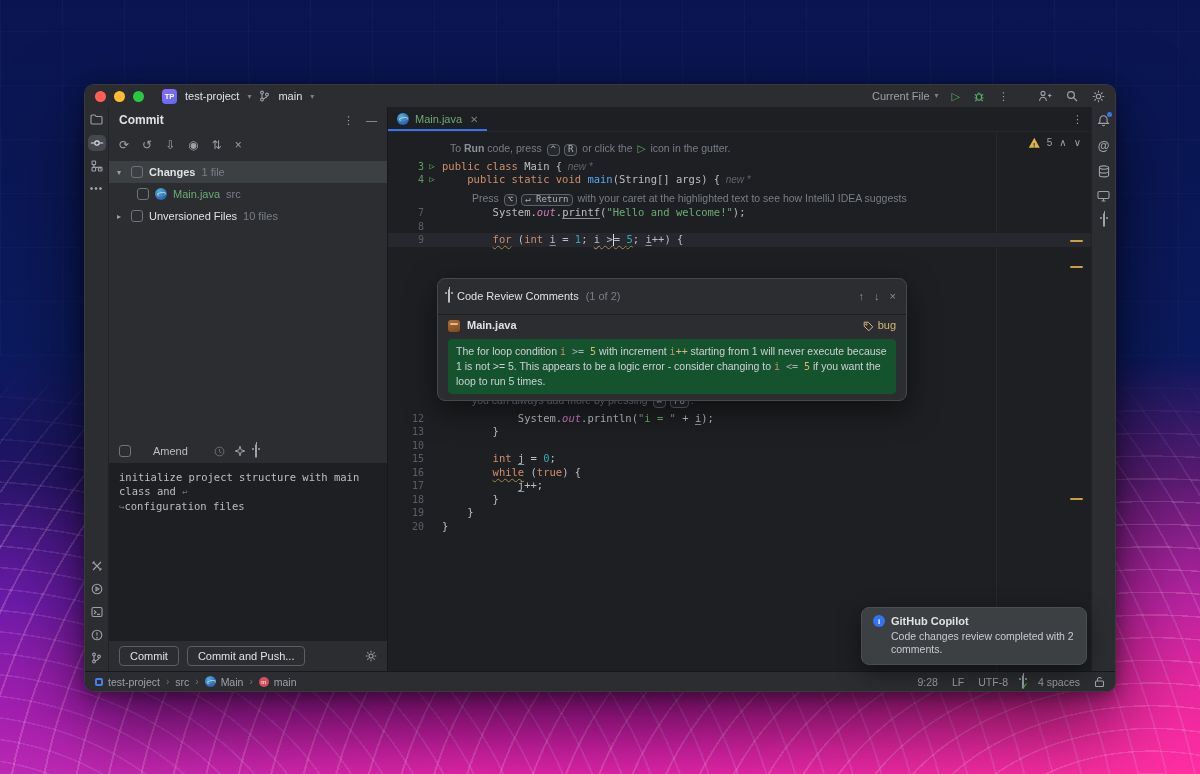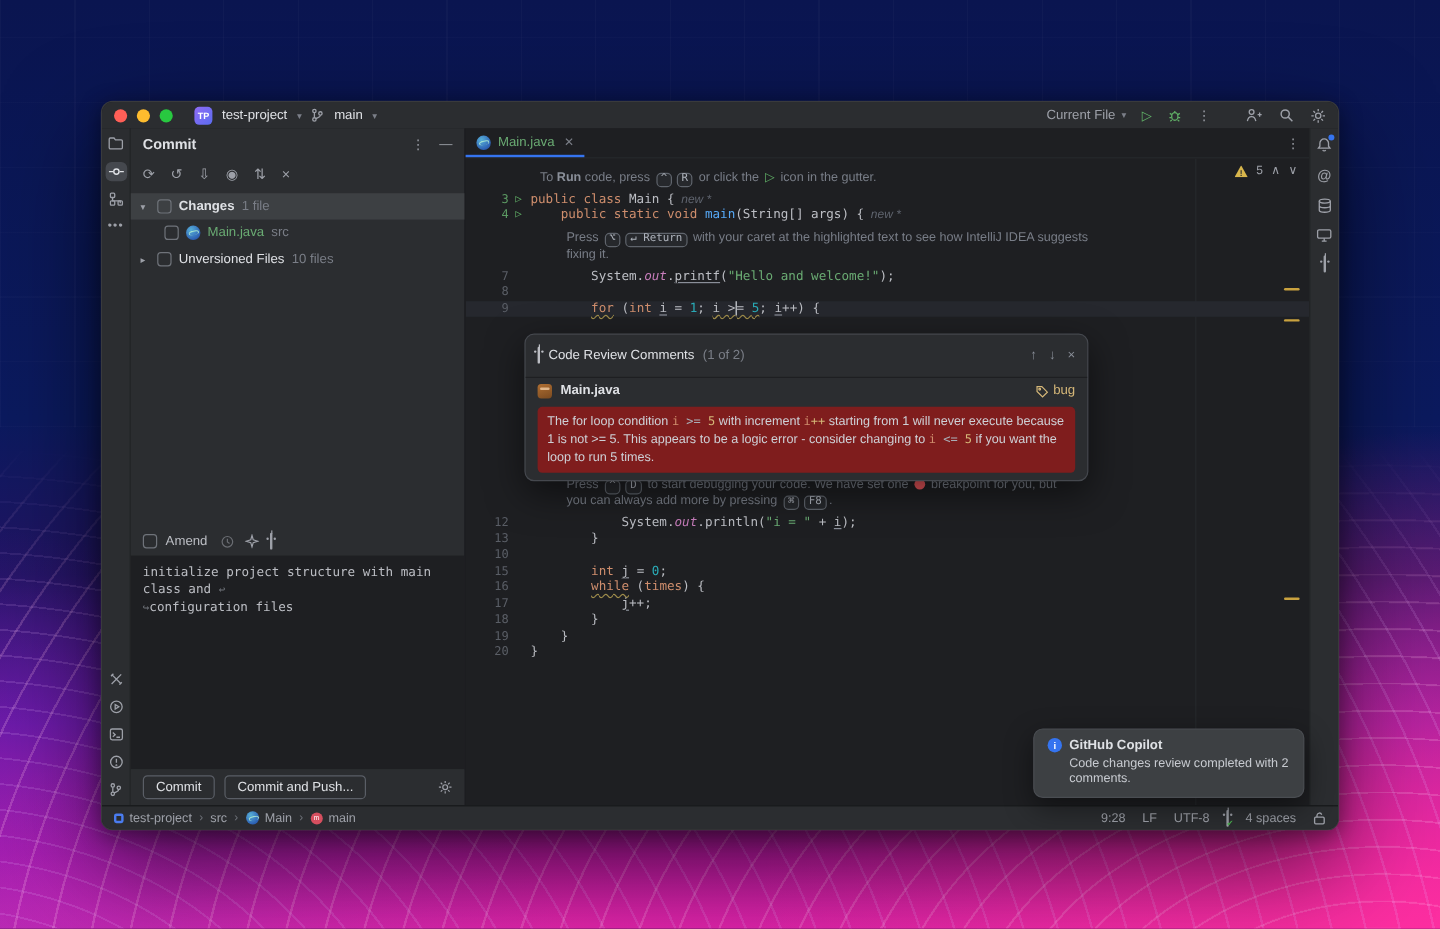--- a/index.html
+++ b/index.html
@@ -66,21 +66,21 @@
   .cp-toolbar { height:24px; display:flex; align-items:center; gap:13px; padding:0 10px; color:#9da0a8; font-size:12px; }
   .tree { padding-top:4px; }
   .tree-row { height:22px; display:flex; align-items:center; gap:6px; padding:0 8px; color:#dfe1e5; }
   .tree-row.selected { background:#3d4043; }
   .tree-indent-1 { padding-left:28px; }
   .tw-chev { color:#9da0a8; font-size:8px; width:8px; }
   .checkbox { width:12px; height:12px; border:1px solid #6f737a; border-radius:3px; background:transparent; flex:0 0 12px; }
   .muted { color:#7a7e87; }
   .file-green { color:#6aab73; }
   .tree-area { flex:1; }
-  .amend-row { height:24px; display:flex; align-items:center; gap:7px; padding:0 10px; color:#bcbec4; }
+  .amend-row { height:24px; display:flex; align-items:center; gap:22px; padding:0 10px; color:#bcbec4; }
   .amend-icons { display:flex; gap:9px; margin-left:4px; color:#9da0a8; align-items:center; }
   .commit-msg { height:178px; background:#1e1f22; padding:7px 10px; font-family:"DejaVu Sans Mono",monospace; font-size:10.5px; color:#bcbec4; line-height:14px; }
   .wrapmark { color:#6f737a; font-size:9px; }
   .cp-buttons { height:30px; display:flex; align-items:center; gap:8px; padding:0 10px; background:#2b2d30; }
   .btn { border:1px solid #5a5e66; border-radius:4px; padding:3px 10px; color:#dfe1e5; font-size:11px; background:transparent; }
   .cp-gear { margin-left:auto; color:#9da0a8; }
 
   
   .editor-col { flex:1; min-width:0; display:flex; flex-direction:column; background:#1e1f22; }
   .tabbar { height:25px; flex:0 0 25px; display:flex; align-items:center; border-bottom:1px solid #26282c; padding-right:8px; }
@@ -124,21 +124,21 @@
   .popup { position:absolute; left:49px; top:146px; width:470px; z-index:6; background:#2b2d30;
     border:1px solid #45484e; border-radius:8px; box-shadow:0 10px 30px rgba(0,0,0,.5);
     font-family:"Liberation Sans",sans-serif; }
   .popup-header { height:36px; display:flex; align-items:center; gap:7px; padding:0 10px; border-bottom:1px solid #1e1f22; }
   .popup-title { color:#dfe1e5; font-size:11px; }
   .popup-counter { color:#7a7e87; font-size:11px; }
   .popup-nav { margin-left:auto; display:flex; gap:10px; color:#8a8f99; font-size:11px; }
   .popup-file-row { height:22px; display:flex; align-items:center; gap:7px; padding:0 10px; }
   .popup-file { color:#dfe1e5; font-weight:bold; font-size:11px; }
   .tag-chip { margin-left:auto; display:flex; align-items:center; gap:4px; color:#d5b778; font-size:11px; }
-  .comment-box { margin:2px 10px 6px; background:#7f1d1d; border-radius:4px; padding:5px 8px;
+  .comment-box { margin:2px 10px 6px; background:#14532d; border-radius:4px; padding:5px 8px;
     font-size:10.5px; line-height:15px; color:#ced0d6; }
   .comment-box .code { font-family:"DejaVu Sans Mono",monospace; font-size:10px; }
   .ck { color:#cf8e6d; } .cnum { color:#d5b778; } .cop { color:#a9adb5; }
   .popup-footer { display:flex; justify-content:flex-end; padding:4px 10px 8px; }
 
   
   .java-ball { width:12px; height:12px; border-radius:50%; flex:0 0 12px;
     background:radial-gradient(circle at 35% 30%, #58b0d8, #2c5fb3 72%); position:relative; }
   .java-ball::after { content:""; position:absolute; left:2px; top:4px; width:7px; height:3px;
     border-radius:50%; border:1px solid rgba(180,240,210,.8); border-bottom:none; transform:rotate(-12deg); }
@@ -406,27 +406,20 @@
               </span>
               <span class="content"><span class="pl">    </span><span class="kw">public static void </span><span class="fn">main</span><span class="pl">(String[] args) {</span><span class="inlay">  new *</span></span>
             </div>
             <div class="code-line" style="margin-top: 6px;">
               <span class="gutter">
                 <span class="lnum"></span>
                 <span class="gicon"></span>
               </span>
               <span class="content hint ind2"><span>Press </span><span class="keycap">⌥</span><span class="keycap">↵ Return</span><span> with your caret at the highlighted text to see how IntelliJ IDEA suggests</span></span>
             </div>
-            <div class="code-line" style="margin-bottom: 4px;">
-              <span class="gutter">
-                <span class="lnum"></span>
-                <span class="gicon"></span>
-              </span>
-              <span class="content hint ind2"><span>fixing it.</span></span>
-            </div>
             <div class="code-line">
               <span class="gutter">
                 <span class="lnum">7</span>
                 <span class="gicon"></span>
               </span>
               <span class="content"><span class="pl">        System.</span><span class="fld">out</span><span class="pl">.</span><span class="pl ul">printf</span><span class="pl">(</span><span class="str">"Hello and welcome!"</span><span class="pl">);</span></span>
             </div>
             <div class="code-line">
               <span class="gutter">
                 <span class="lnum">8</span>
@@ -482,21 +475,21 @@
                 <span class="lnum">15</span>
                 <span class="gicon"></span>
               </span>
               <span class="content"><span class="pl">        </span><span class="kw">int</span><span class="pl"> </span><span class="pl ul">j</span><span class="pl"> = </span><span class="num">0</span><span class="pl">;</span></span>
             </div>
             <div class="code-line">
               <span class="gutter">
                 <span class="lnum">16</span>
                 <span class="gicon"></span>
               </span>
-              <span class="content"><span class="pl">        </span><span class="kw wavy">while</span><span class="pl"> (</span><span class="kw">times</span><span class="pl">) {</span></span>
+              <span class="content"><span class="pl">        </span><span class="kw wavy">while</span><span class="pl"> (</span><span class="kw">true</span><span class="pl">) {</span></span>
             </div>
             <div class="code-line">
               <span class="gutter">
                 <span class="lnum">17</span>
                 <span class="gicon"></span>
               </span>
               <span class="content"><span class="pl">            </span><span class="pl ul">j</span><span class="pl">++;</span></span>
             </div>
             <div class="code-line">
               <span class="gutter">

